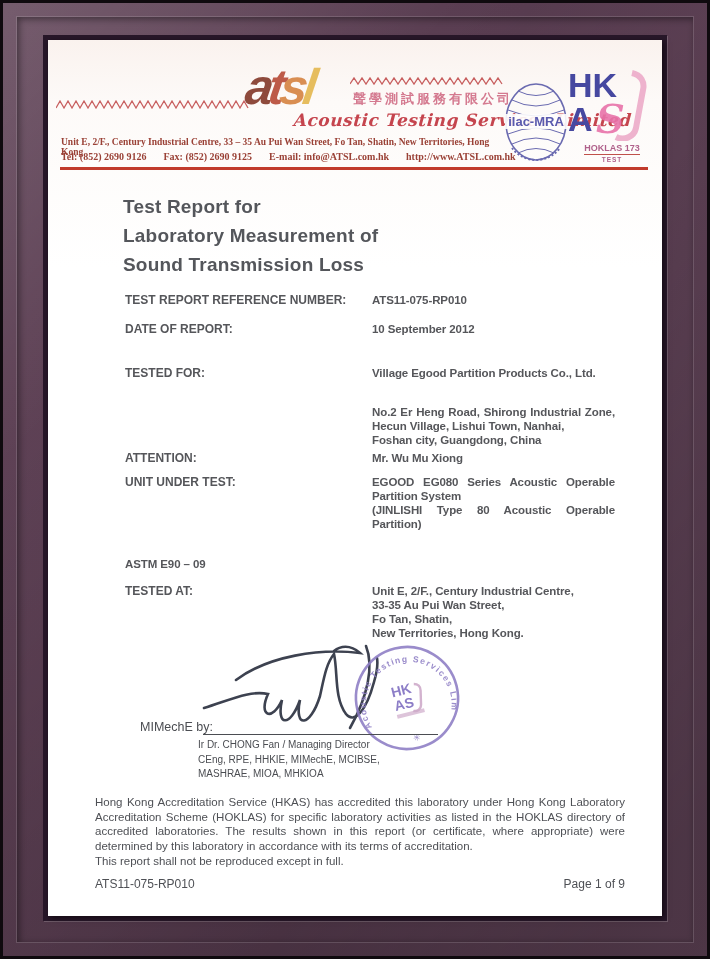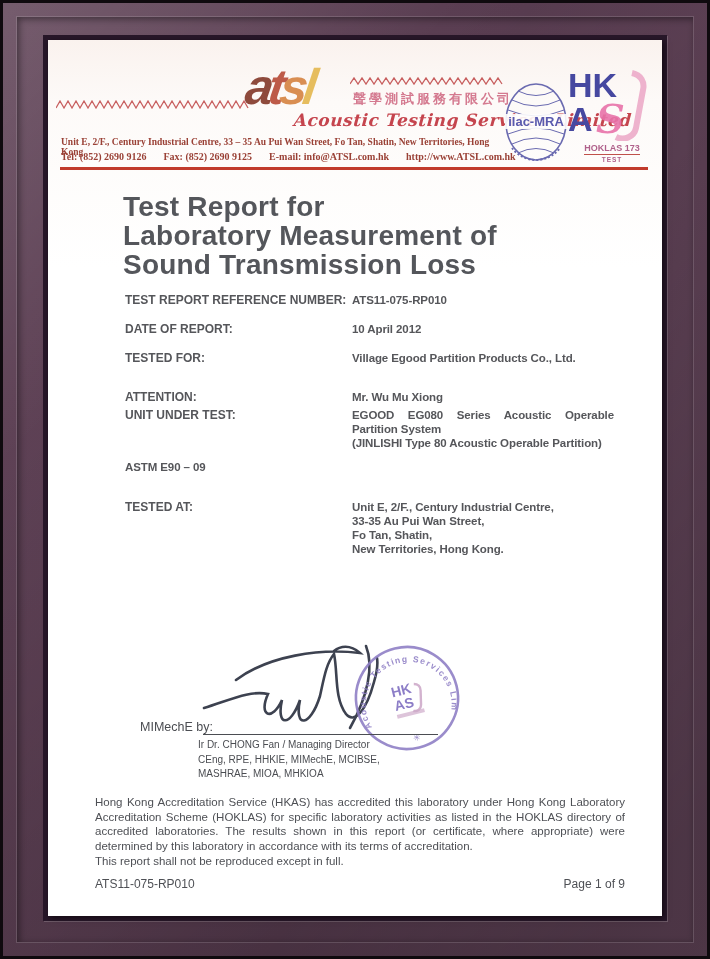--- a/index.html
+++ b/index.html
@@ -32,31 +32,31 @@
      font-family:"Liberation Serif",serif;font-weight:700;}
   .addr2 span{margin-right:17px;}
   .red-rule{position:absolute;left:12px;top:127px;width:588px;height:2.5px;background:#c13b2c;}
   .ilac{position:absolute;left:456px;top:42px;}
   .hkas{position:absolute;left:518px;top:27px;}
   .hoklas{position:absolute;left:520px;top:103px;width:88px;text-align:center;
      font-size:9px;font-weight:700;color:#b0618b;border-bottom:0;}
   .hoklas .u{border-bottom:1.5px solid #c0504a;padding-bottom:1px;display:inline-block;}
   .hoklas .t{font-size:6.5px;letter-spacing:1px;color:#b0618b;margin-top:1px;}
   
-  .doc-title{position:absolute;left:75px;top:152px;font-size:28px;font-weight:700;
+  .doc-title{position:absolute;left:75px;top:152px;font-size:19px;font-weight:700;
      color:#54565b;line-height:29px;letter-spacing:.2px;}
   
   .fields{position:absolute;left:77px;top:253px;width:490px;color:#55565a;}
-  .frow{display:flex;}
+  .frow{display:flex;gap:20px;}
   .flabel{width:227px;flex-shrink:0;font-size:12px;font-weight:700;line-height:14px;}
   .fvalue{width:262px;font-size:11.5px;font-weight:700;line-height:14px;letter-spacing:-.1px;}
   .fvalue.just div{text-align:justify;}
   .fvalue .stretch{text-align-last:justify;}
   .frow:nth-child(1){margin-bottom:15px;}
-  .frow:nth-child(2){margin-bottom:15px;}
+  .frow:nth-child(2){margin-bottom:30px;}
   .frow:nth-child(3){margin-bottom:25px;}
   .frow:nth-child(4){margin-bottom:4px;}
   .frow:nth-child(5){margin-bottom:10px;}
   .frow:nth-child(6){margin-bottom:26px;}
   .frow:nth-child(7){margin-bottom:13px;}
   
   .sig-svg{position:absolute;left:150px;top:600px;}
   .stamp{position:absolute;left:303px;top:602px;transform:rotate(-14deg);opacity:.88;}
   .approved{position:absolute;left:92px;top:680px;font-size:12.5px;color:#4b4d52;}
   .sig-line{position:absolute;left:155px;top:694px;width:235px;border-top:1.5px solid #4b4d52;}
@@ -127,27 +127,35 @@
     <div class="fields" id="fields">
         <div class="frow">
           <div class="flabel">TEST REPORT REFERENCE NUMBER:</div>
           <div class="fvalue">
             <div>ATS11-075-RP010</div>
           </div>
         </div>
         <div class="frow">
           <div class="flabel">DATE OF REPORT:</div>
           <div class="fvalue">
-            <div>10 April 2012</div>
+            <div>10 September 2012</div>
           </div>
         </div>
         <div class="frow">
           <div class="flabel">TESTED FOR:</div>
           <div class="fvalue">
             <div>Village Egood Partition Products Co., Ltd.</div>
+          </div>
+        </div>
+        <div class="frow">
+          <div class="flabel"></div>
+          <div class="fvalue">
+            <div class="stretch">No.2 Er Heng Road, Shirong Industrial Zone,</div>
+            <div>Hecun Village, Lishui Town, Nanhai,</div>
+            <div>Foshan city, Guangdong, China</div>
           </div>
         </div>
         <div class="frow">
           <div class="flabel">ATTENTION:</div>
           <div class="fvalue">
             <div>Mr. Wu Mu Xiong</div>
           </div>
         </div>
         <div class="frow">
           <div class="flabel">UNIT UNDER TEST:</div>

